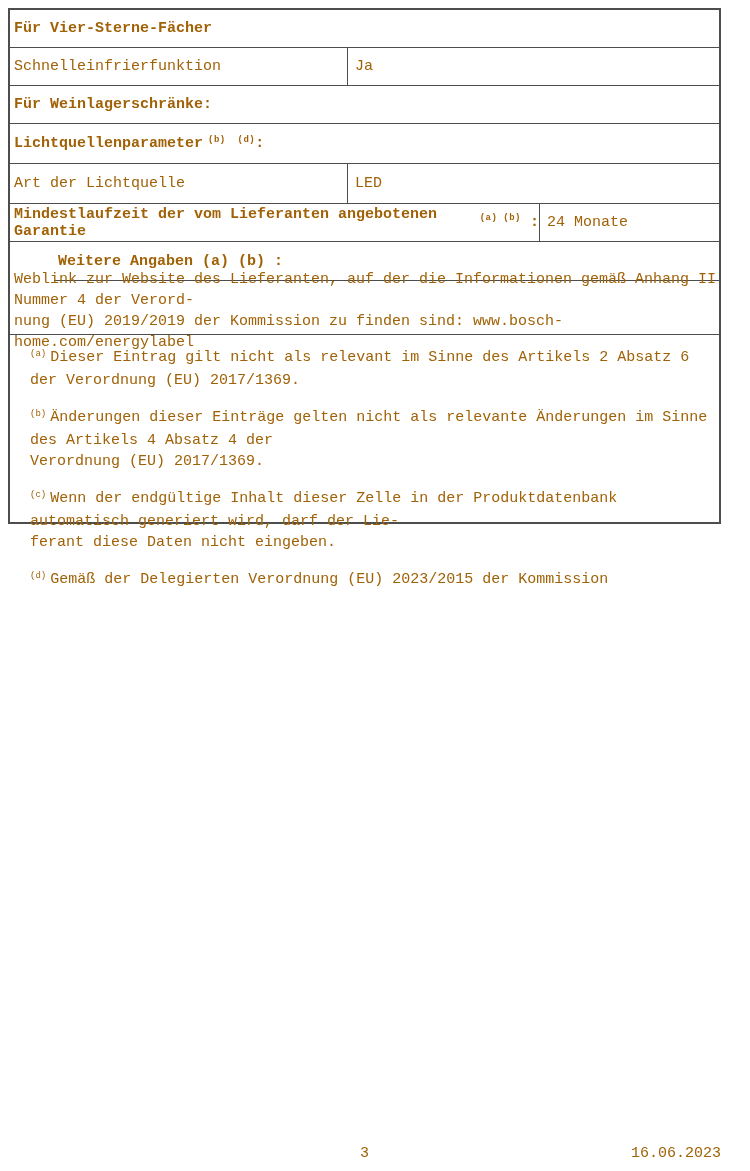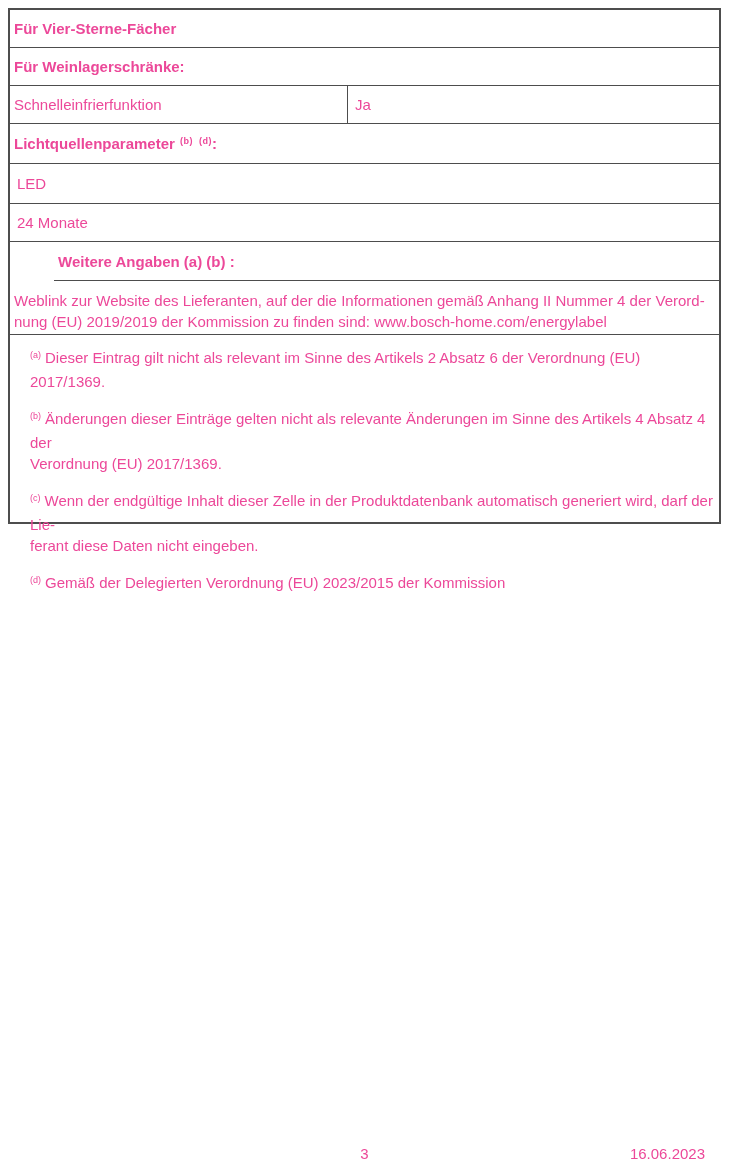--- a/index.html
+++ b/index.html
@@ -2,22 +2,22 @@
 <html><head>
 <meta charset="utf-8">
 <style>
   * { margin: 0; padding: 0; box-sizing: border-box; }
   html, body { background: #ffffff; }
   .page {
     position: relative;
     width: 750px;
     height: 1171px;
     background: #ffffff;
-    font-family: Liberation Sans, sans-serif;
-    color: #ec4899;
+    font-family: Liberation Mono, monospace;
+    color: #a16207;
     overflow: hidden;
   }
   .datasheet {
     position: absolute;
     left: 8px;
     top: 8px;
     width: 713px;
     border: 2px solid #4d4d4d;
     background: #ffffff;
   }
@@ -85,56 +85,62 @@
     height: 16px;
     font-size: 15px;
   }
   .page-number {
     position: absolute;
     left: 50%;
     transform: translateX(-50%);
   }
   .doc-date {
     position: absolute;
-    right: 16px;
+    right: 0;
   }
 </style>
 </head>
 <body>
 
 <div class="page">
 
   <div class="datasheet">
 
     <div class="row h38">
       <div class="cell full-cell bold">Für Vier-Sterne-Fächer</div>
     </div>
 
     <div class="row h38">
-      <div class="cell full-cell bold">Für Weinlagerschränke:</div>
+      <div class="cell label-cell">Schnelleinfrierfunktion</div>
+      <div class="cell value-cell">Ja</div>
     </div>
 
     <div class="row h38">
-      <div class="cell label-cell">Schnelleinfrierfunktion</div>
-      <div class="cell value-cell">Ja</div>
+      <div class="cell full-cell bold">Für Weinlagerschränke:</div>
     </div>
 
 
     <div class="row h40">
       <div class="cell full-cell bold">
         <span>Lichtquellenparameter</span><span class="sup">(b)&nbsp;&nbsp;(d)</span><span>:</span>
       </div>
     </div>
 
     <div class="row h40">
+      <div class="cell label-cell">Art der Lichtquelle</div>
       <div class="cell value-cell">LED</div>
     </div>
 
 
     <div class="row h38">
+      <div class="cell label-cell wide bold">
+        <span>Mindestlaufzeit der vom Lieferanten angebotenen Garantie</span>
+          <span class="sup">(a)&nbsp;(b)</span>
+          <span>&nbsp;:</span>
+      </div>
       <div class="cell value-cell">24 Monate</div>
     </div>
 
     <div class="row h39">
       <div class="cell full-cell bold">Weitere Angaben (a) (b) :</div>
     </div>
 
     <div class="row weblink-row">
       <div class="cell full-cell multiline">Weblink zur Website des Lieferanten, auf der die Informationen gemäß Anhang II Nummer 4 der Verord-
 nung (EU) 2019/2019 der Kommission zu finden sind: www.bosch-home.com/energylabel</div>

